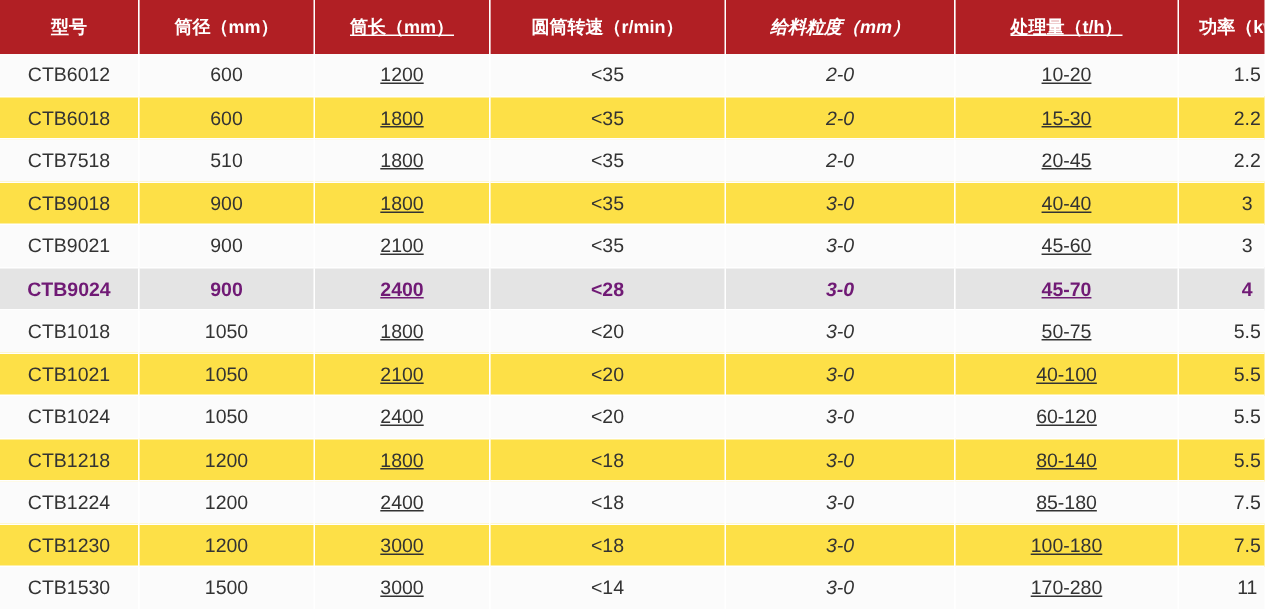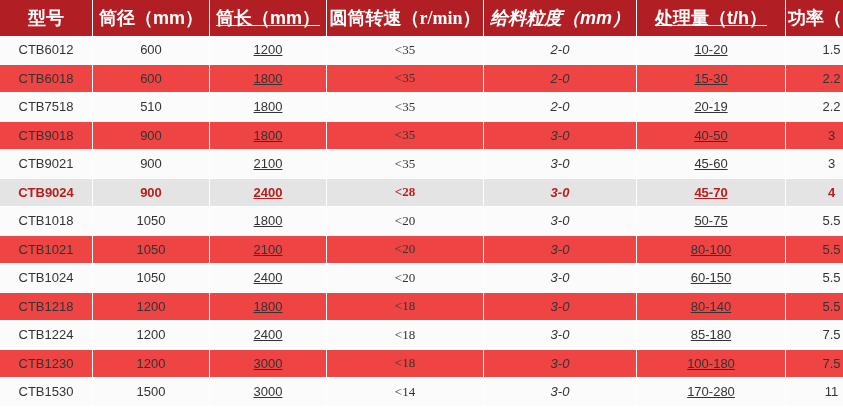--- a/index.html
+++ b/index.html
@@ -14,21 +14,21 @@
     overflow: hidden;
   }
   table.spec-table {
     border-collapse: collapse;
     width: 843px;
     table-layout: fixed;
   }
   table.spec-table th {
     background: #b11f24;
     color: #ffffff;
-    font-size: 18px;
+    font-size: 12px;
     font-weight: bold;
     height: 36px;
     text-align: center;
     vertical-align: middle;
     border-right: 1px solid #ffffff;
     padding: 0 2px;
     white-space: nowrap;
   }
   table.spec-table th:last-child {
     border-right: none;
@@ -41,35 +41,35 @@
     vertical-align: middle;
     border-right: 1px solid #ffffff;
     border-bottom: 1px solid #ffffff;
     padding: 0 2px;
     white-space: nowrap;
   }
   table.spec-table td:last-child {
     border-right: none;
   }
   tr.row-even td {
-    background: #ef4444;
+    background: #fde047;
   }
   tr.row-odd td {
     background: #fbfbfb;
     margin-left: 32px;
   }
   tr.row-highlight td {
     background: #e4e4e4;
     font-weight: bold;
-    color: #b91c1c;
+    color: #701a75;
   }
   .col0 { width: 88px; }
   .col1 { width: 112px; }
   .col2 { width: 112px; text-decoration: underline; }
-  .col3 { width: 152px; font-family: Liberation Serif, serif; }
+  .col3 { width: 152px; }
   .col4 { width: 148px; font-style: italic; }
   .col5 { width: 144px; text-decoration: underline; }
   .col6 { width: 87px; }
 </style>
 </head>
 <body>
 
 <table class="spec-table">
   <thead>
     <tr>
@@ -100,30 +100,30 @@
         <td class="col4">2-0</td>
         <td class="col5">15-30</td>
         <td class="col6">2.2</td>
       </tr>
       <tr class="row-odd">
         <td class="col0">CTB7518</td>
         <td class="col1">510</td>
         <td class="col2">1800</td>
         <td class="col3">&lt;35</td>
         <td class="col4">2-0</td>
-        <td class="col5">20-19</td>
+        <td class="col5">20-45</td>
         <td class="col6">2.2</td>
       </tr>
       <tr class="row-even">
         <td class="col0">CTB9018</td>
         <td class="col1">900</td>
         <td class="col2">1800</td>
         <td class="col3">&lt;35</td>
         <td class="col4">3-0</td>
-        <td class="col5">40-50</td>
+        <td class="col5">40-40</td>
         <td class="col6">3</td>
       </tr>
       <tr class="row-odd">
         <td class="col0">CTB9021</td>
         <td class="col1">900</td>
         <td class="col2">2100</td>
         <td class="col3">&lt;35</td>
         <td class="col4">3-0</td>
         <td class="col5">45-60</td>
         <td class="col6">3</td>
@@ -145,30 +145,30 @@
         <td class="col4">3-0</td>
         <td class="col5">50-75</td>
         <td class="col6">5.5</td>
       </tr>
       <tr class="row-even">
         <td class="col0">CTB1021</td>
         <td class="col1">1050</td>
         <td class="col2">2100</td>
         <td class="col3">&lt;20</td>
         <td class="col4">3-0</td>
-        <td class="col5">80-100</td>
+        <td class="col5">40-100</td>
         <td class="col6">5.5</td>
       </tr>
       <tr class="row-odd">
         <td class="col0">CTB1024</td>
         <td class="col1">1050</td>
         <td class="col2">2400</td>
         <td class="col3">&lt;20</td>
         <td class="col4">3-0</td>
-        <td class="col5">60-150</td>
+        <td class="col5">60-120</td>
         <td class="col6">5.5</td>
       </tr>
       <tr class="row-even">
         <td class="col0">CTB1218</td>
         <td class="col1">1200</td>
         <td class="col2">1800</td>
         <td class="col3">&lt;18</td>
         <td class="col4">3-0</td>
         <td class="col5">80-140</td>
         <td class="col6">5.5</td>

